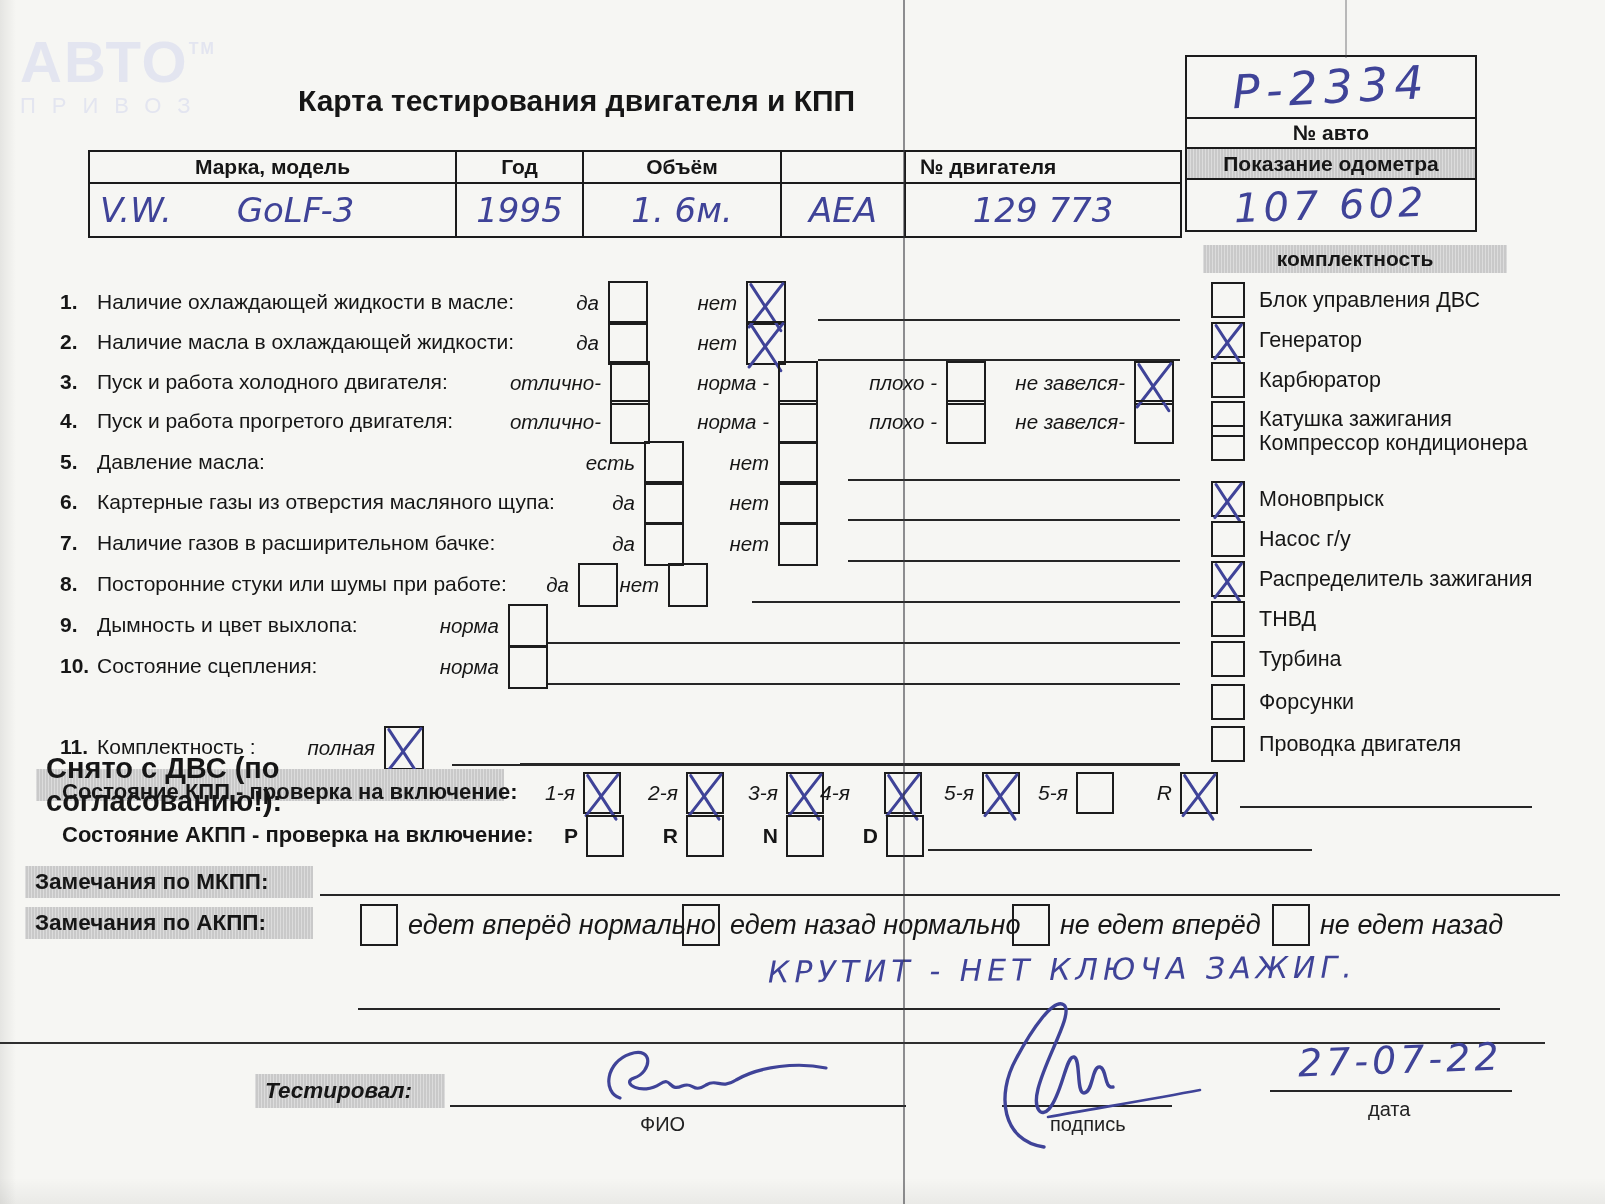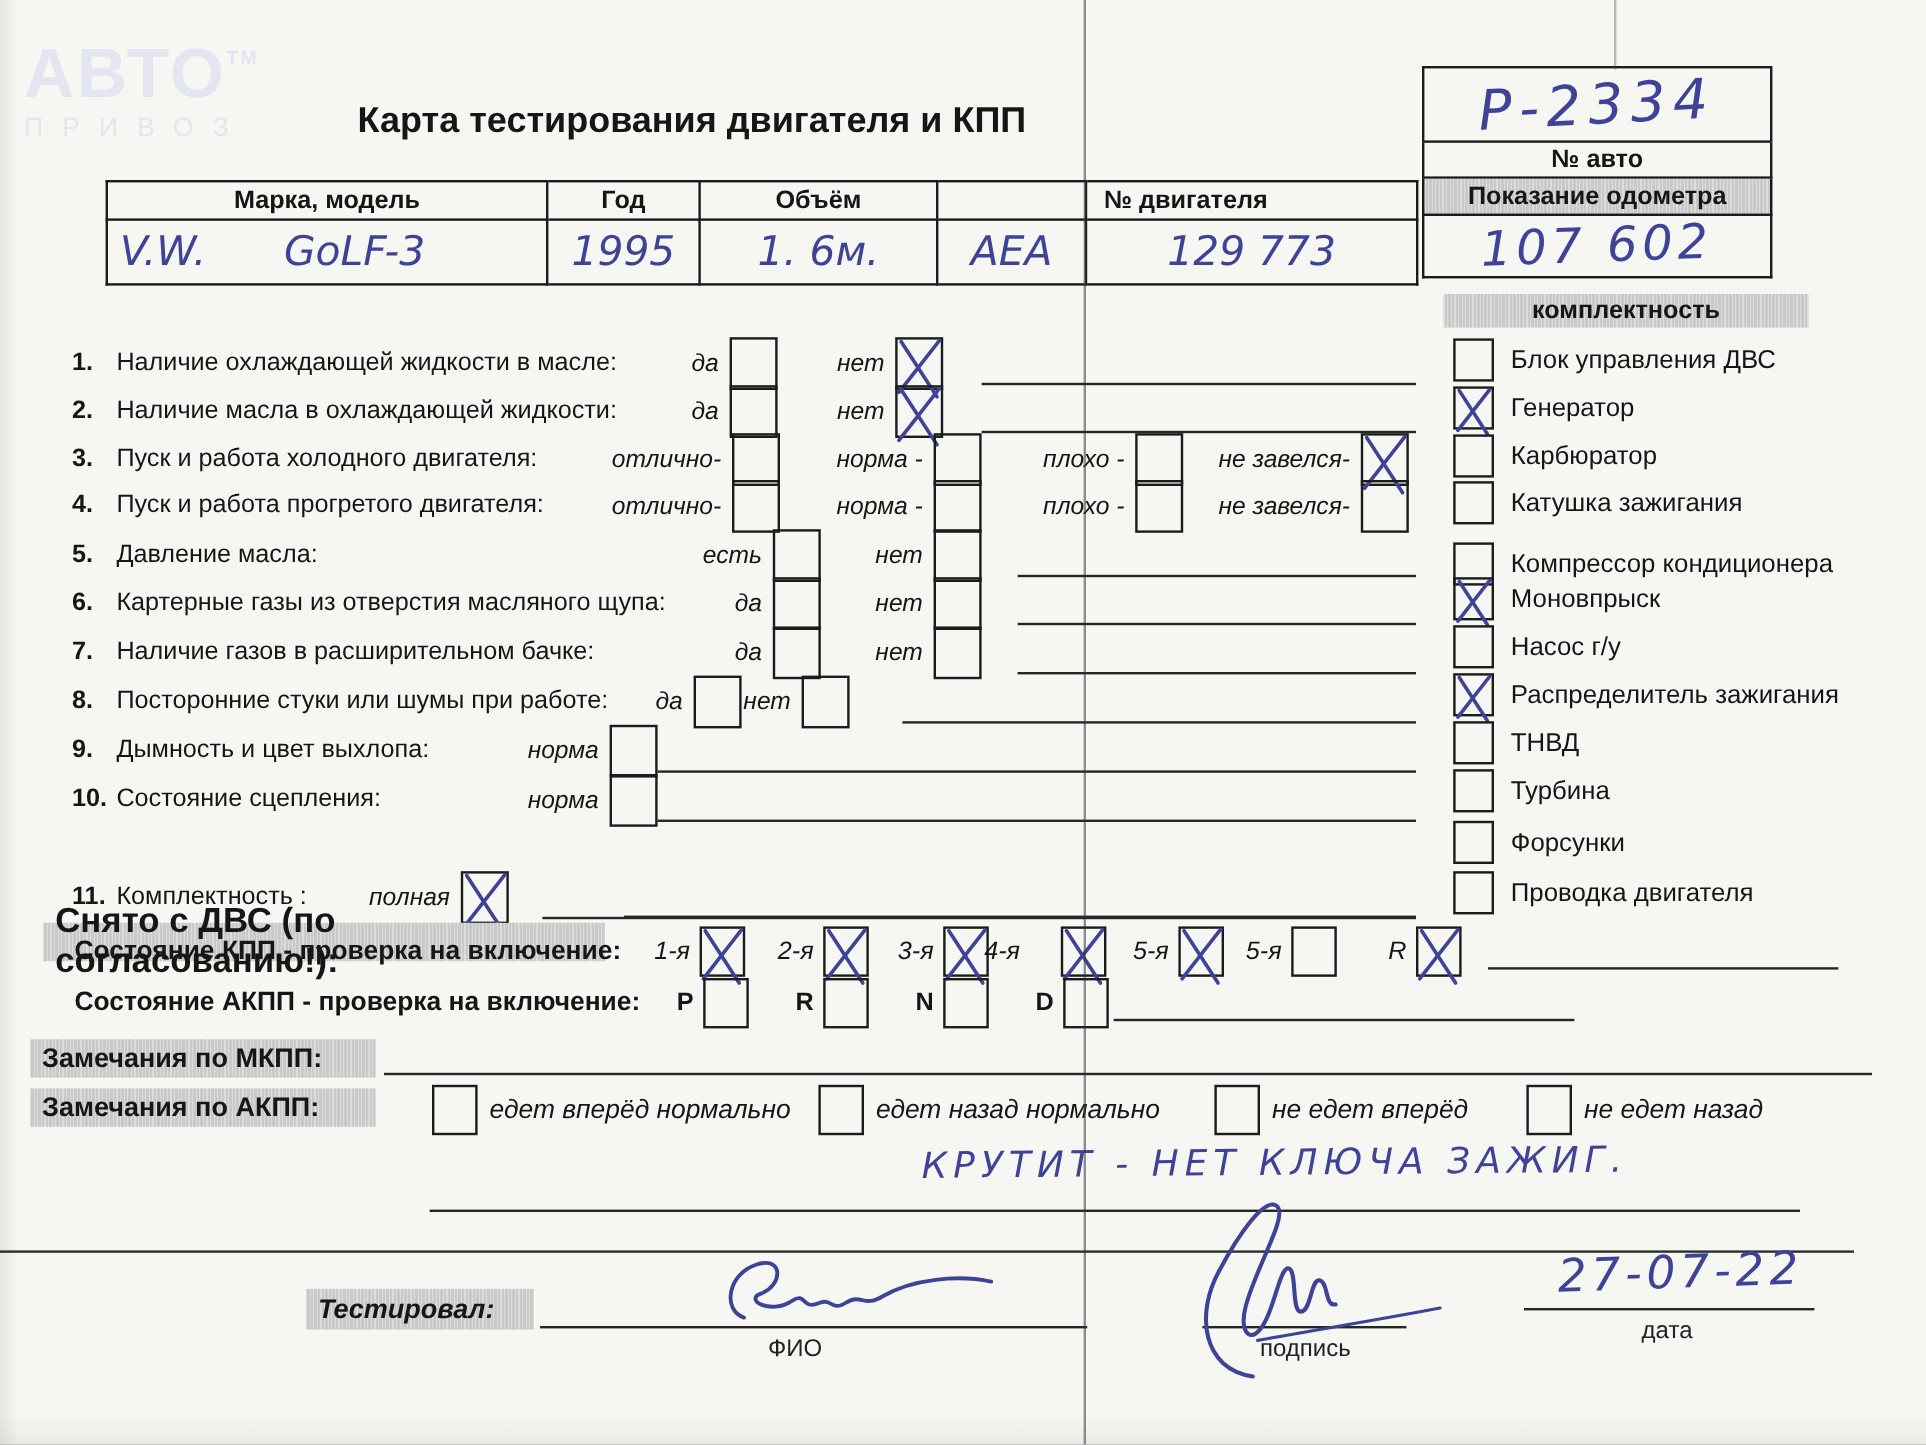--- a/index.html
+++ b/index.html
@@ -45,21 +45,21 @@
   
   .irow{position:absolute; left:0; width:1605px; height:44px;}
   .irow .num{position:absolute; left:60px; top:9px; font-weight:bold; font-size:21px;}
   .irow .ilabel{position:absolute; left:97px; top:9px; font-size:21px;}
   .opt{position:absolute; top:0; width:220px; height:44px; display:flex; align-items:center;
        justify-content:flex-end; gap:9px; font-style:italic; font-size:20.5px;}
   .kopt{position:absolute; top:0; width:130px; height:46px; display:flex; align-items:center;
        justify-content:flex-end; gap:8px; font-style:italic; font-size:21px;}
   .kopt.upright{font-style:normal; font-weight:bold;}
   .ropt{position:absolute; top:0; height:44px; display:flex; align-items:center; gap:10px;
-       font-style:italic; font-size:22px;}
+       font-style:italic; font-size:27px;}
   .cbox{flex:none; width:36px; height:40px; border:2.5px solid #1c1c1c; position:relative; background:transparent;}
   .cbox.mid{width:34px; height:38px;}
   .cbox.small{width:30px; height:32px; border-width:2px;}
   .cbox.checked::before,.cbox.checked::after{
     content:""; position:absolute; left:50%; top:50%; width:3px; height:145%;
     background:var(--ink,#3f4398); border-radius:2px;
   }
   .cbox.checked::before{transform:translate(-50%,-46%) rotate(38deg);}
   .cbox.checked::after{transform:translate(-54%,-42%) rotate(-33deg);}
   .wline{position:absolute; height:2px; background:#262626;}
@@ -356,21 +356,21 @@
         <span>Генератор</span>
       </div>
       <div class="eq-item" style="left: 1211px; top: 362px;">
         <span class="cbox small"></span>
         <span>Карбюратор</span>
       </div>
       <div class="eq-item" style="left: 1211px; top: 401px;">
         <span class="cbox small"></span>
         <span>Катушка зажигания</span>
       </div>
-      <div class="eq-item" style="left: 1211px; top: 452px;">
+      <div class="eq-item" style="left: 1211px; top: 425px;">
         <span class="cbox small"></span>
         <span>Компрессор кондиционера</span>
       </div>
       <div class="eq-item" style="left: 1211px; top: 481px;">
         <span class="cbox small checked"></span>
         <span>Моновпрыск</span>
       </div>
       <div class="eq-item" style="left: 1211px; top: 521px;">
         <span class="cbox small"></span>
         <span>Насос г/у</span>

